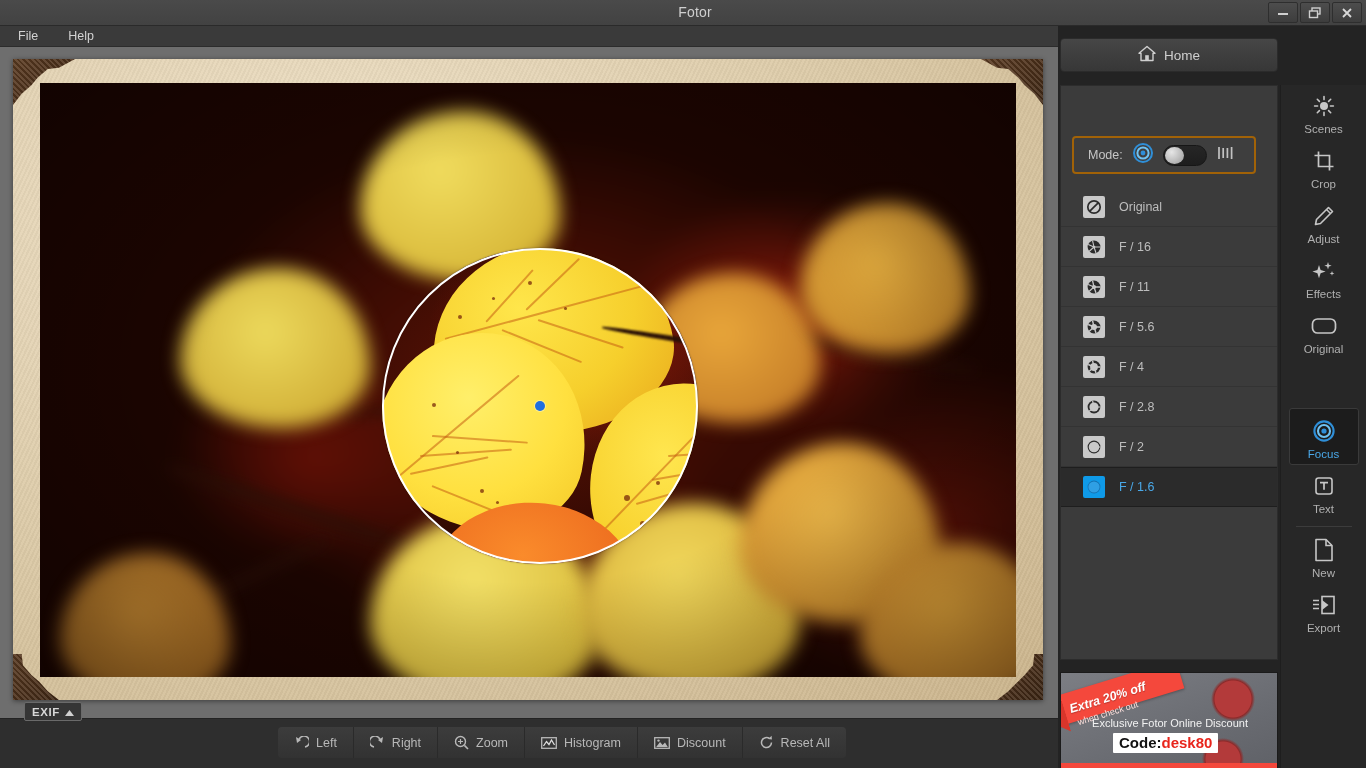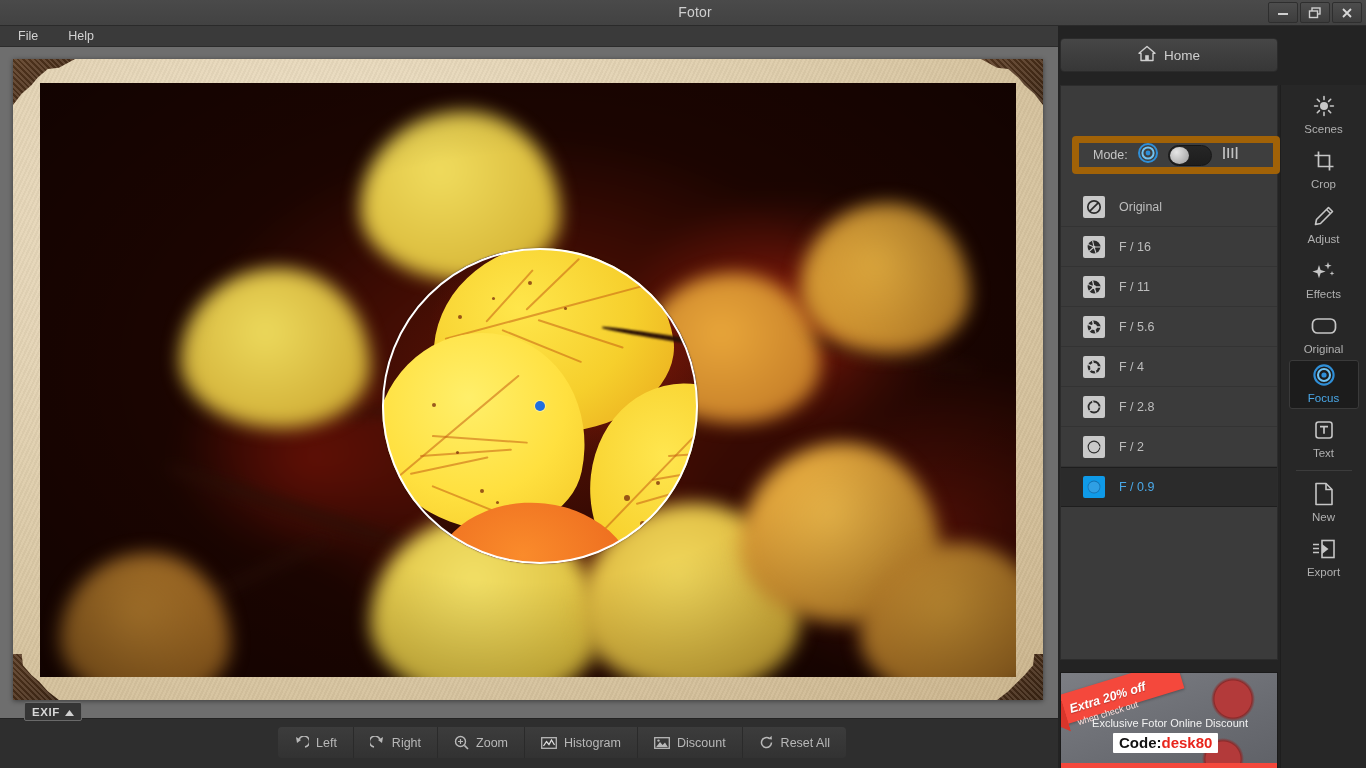--- a/index.html
+++ b/index.html
@@ -191,23 +191,23 @@
     display: flex; align-items: center; justify-content: center; gap: 8px;
     background: linear-gradient(#464646, #373737);
     border: 1px solid #2b2b2b; border-radius: 4px;
     color: #cfcfcf; font-size: 13.5px; cursor: pointer;
   }
   .options-col {
     position: absolute; left: 2px; top: 59px; width: 218px; height: 575px;
     background: #3b3b3b; border: 1px solid #2c2c2c;
   }
   .mode-row {
-    position: absolute; left: 11px; top: 50px; width: 208px; height: 38px;
+    position: absolute; left: 11px; top: 50px; width: 184px; height: 38px;
     display: flex; align-items: center; gap: 9px; padding-left: 14px;
-    border: 7px solid #a16207; border-radius: 4px;
+    border: 2px solid #a16207; border-radius: 4px;
     background: #3e3e3e;
   }
   .mode-label { color: #c6c6c6; font-size: 12.5px; }
   .toggle-pill {
     width: 44px; height: 21px; border-radius: 11px;
     background: linear-gradient(#262626, #1d1d1d);
     border: 1px solid #161616; position: relative; cursor: pointer;
   }
   .toggle-knob {
     position: absolute; left: 1px; top: 1px; width: 19px; height: 17px;
@@ -241,21 +241,22 @@
     background: #272727; border-left: 1px solid #1e1e1e;
   }
   .rail-item {
     width: 70px; margin: 0 auto; padding: 8px 0 5px;
     display: flex; flex-direction: column; align-items: center; gap: 4px;
     color: #b0b0b0; font-size: 11.5px; cursor: pointer;
     border-radius: 3px;
   }
   .rail-item.active {
     background: #1c1c1c; border: 1px solid #3a3a3a; color: #4aa8e8;
-    padding: 1px 0 4px;
+    padding: 9px 0 4px;
+    margin-top: 48px;
   }
   .rail-sep { width: 56px; height: 1px; background: #3c3c3c; margin: 6px auto 2px; }
   .rail-icon { height: 26px; display: flex; align-items: center; justify-content: center; }
 
   
   .ad {
     position: absolute; left: 2px; top: 646px; width: 218px; height: 112px;
     background: #6d6f75; overflow: hidden; cursor: pointer;
     border: 1px solid #1b1b1b;
   }
@@ -602,21 +603,21 @@
           <span>F / 2</span>
         </div>
 
         <div class="ap-row selected">
           <span class="ap-icon">
             <svg width="16" height="16" viewBox="0 0 16 16">
               <circle cx="8" cy="8" r="6.4" fill="#1470b0"></circle>
               <circle cx="8" cy="8" r="5.6" fill="#2f9fe4"></circle>
             </svg>
           </span>
-          <span>F / 0.9</span>
+          <span>F / 1.6</span>
         </div>
 
       </div>
     </div>
 
     <div class="toolrail">
 
       <div class="rail-item">
         <span class="rail-icon">
           <svg width="22" height="22" viewBox="0 0 22 22">

